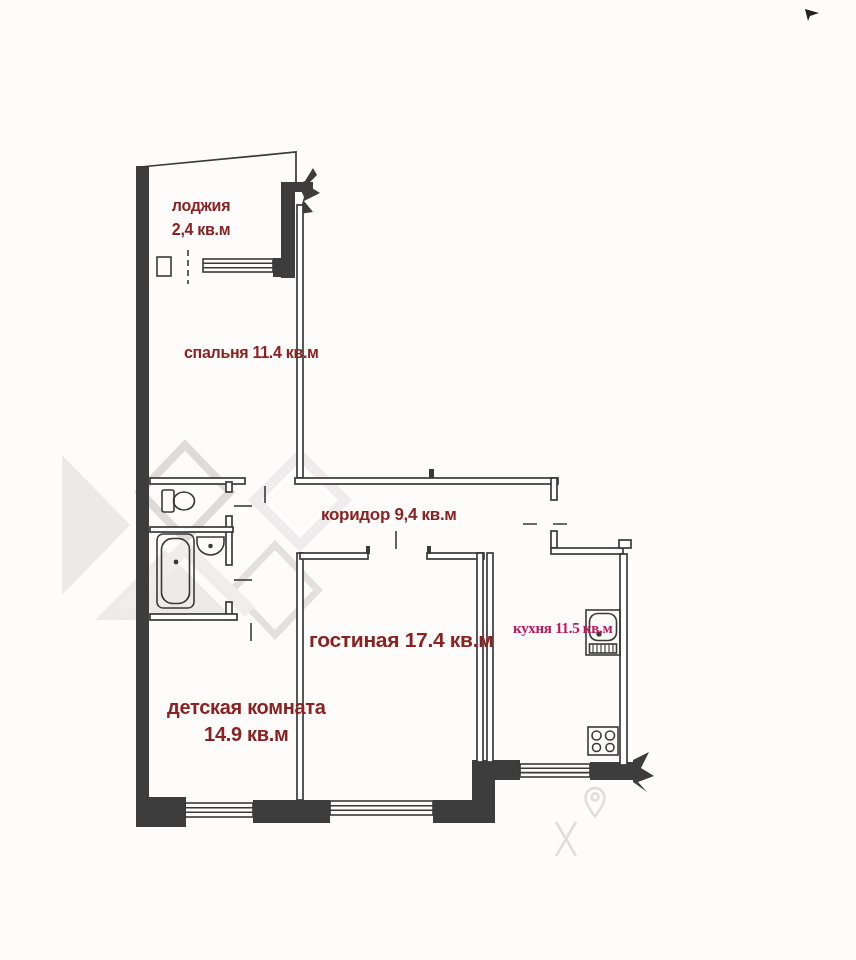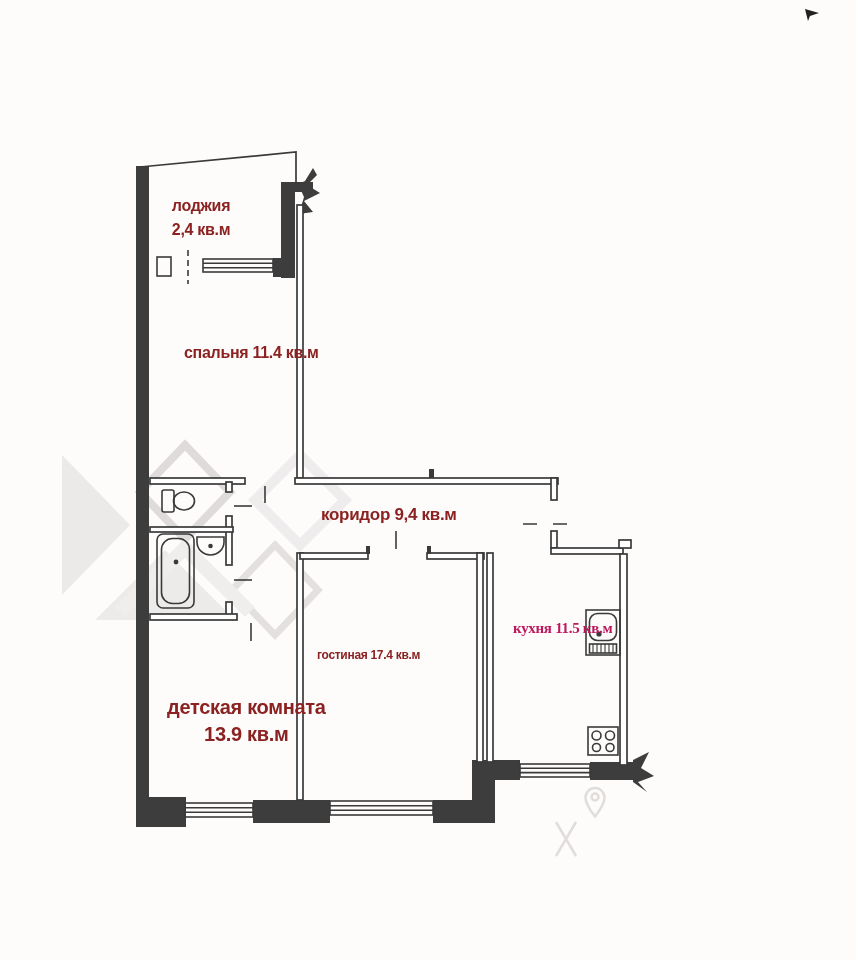--- a/index.html
+++ b/index.html
@@ -4,21 +4,21 @@
 <style>
   html,body{margin:0;padding:0;background:#ffffff;}
   .plan{position:relative;width:856px;height:960px;background:#fdfcfb;overflow:hidden;
         font-family:"Liberation Sans",sans-serif;}
   .plan svg{position:absolute;left:0;top:0;}
   .lbl{position:absolute;font-weight:bold;color:#8b2121;white-space:nowrap;
        letter-spacing:-0.3px;}
   .lbl-loggia{left:156px;top:194px;width:90px;text-align:center;font-size:16px;line-height:24px;}
   .lbl-bedroom{left:184px;top:344px;font-size:16px;}
   .lbl-corridor{left:321px;top:505px;font-size:17px;}
-  .lbl-living{left:317px;top:628px;font-size:12px;margin-top:20px;}
+  .lbl-living{left:309px;top:628px;font-size:21px;}
   .lbl-kitchen{left:513px;top:620px;font-size:15px;font-family:"Liberation Serif",serif;color:#be185d;}
   .lbl-children{left:167px;top:694px;font-size:20px;line-height:27px;}
   .lbl span{display:block;text-align:center;}
   .wm-text{position:absolute;left:612px;top:804px;font-weight:bold;font-size:30px;
            letter-spacing:7px;color:rgba(200,194,193,0.55);font-family:"Liberation Sans",sans-serif;}
 </style>
 </head>
 <body>
 
 <div class="plan">
@@ -161,17 +161,17 @@
   <div class="lbl lbl-bedroom">спальня 11.4 кв.м</div>
 
   <div class="lbl lbl-corridor">коридор 9,4 кв.м</div>
 
   <div class="lbl lbl-living">гостиная 17.4 кв.м</div>
 
   <div class="lbl lbl-kitchen">кухня 11.5 кв.м</div>
 
   <div class="lbl lbl-children">
     <span>детская комната</span>
-    <span>13.9 кв.м</span>
+    <span>14.9 кв.м</span>
   </div>
 
 
 </div>
 
 </body></html>

